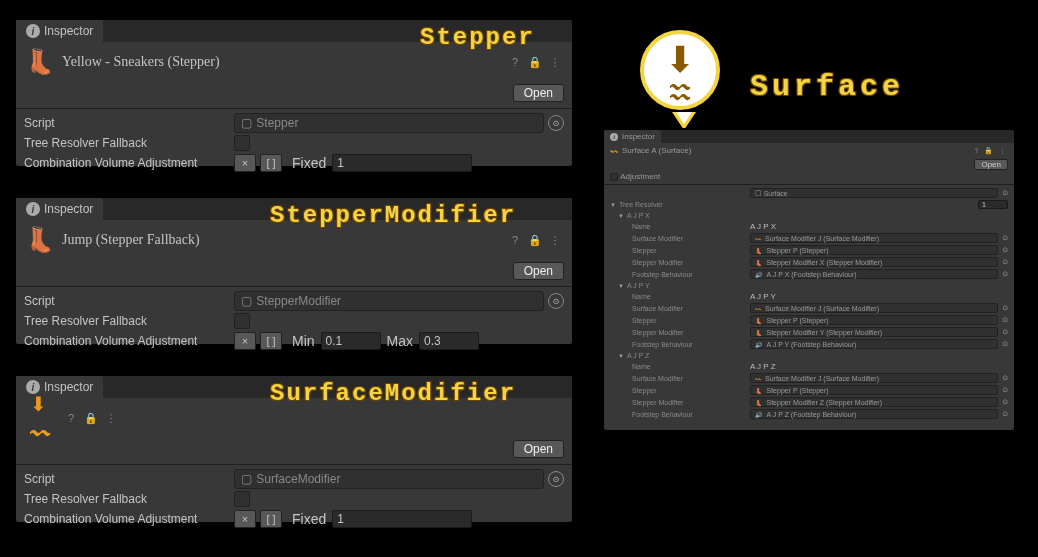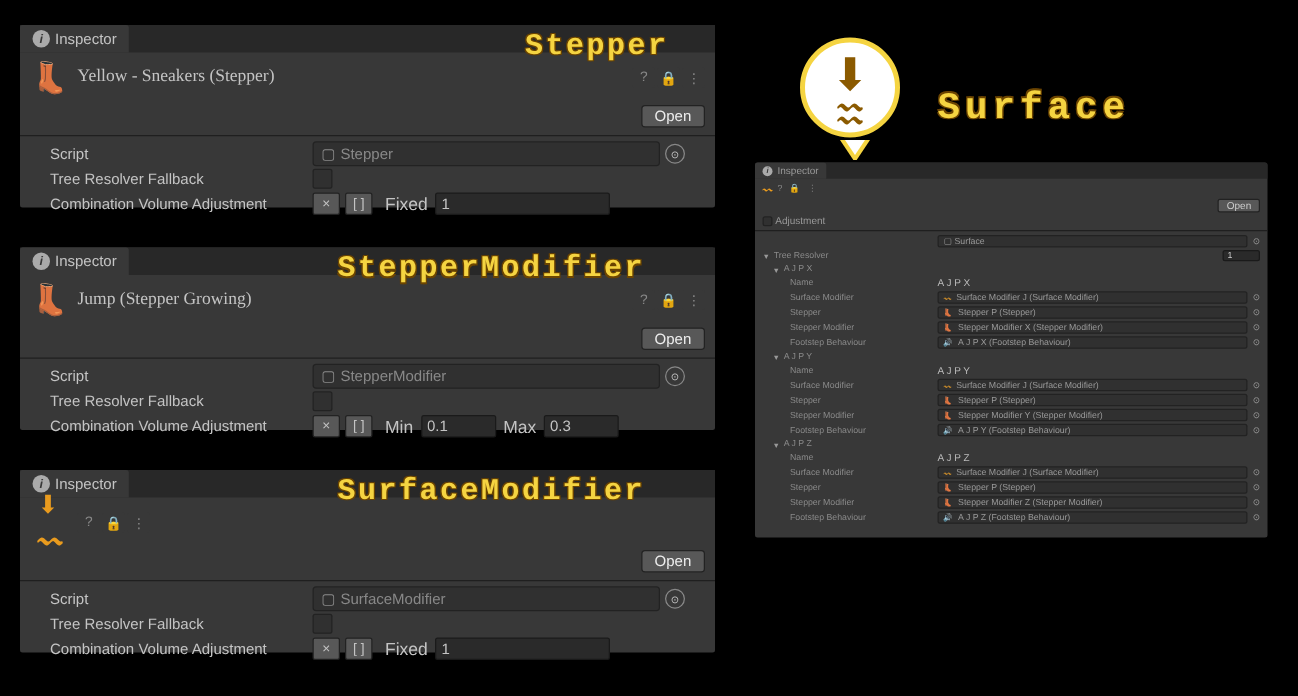--- a/index.html
+++ b/index.html
@@ -10,21 +10,21 @@
 .info-icon { width: 14px; height: 14px; border-radius: 50%; background: #aaa; color: #383838; display: flex; align-items: center; justify-content: center; font-style: italic; font-weight: bold; font-size: 10px; }
 .header-row { display: flex; align-items: center; padding: 4px 8px; gap: 6px; }
 .asset-icon { width: 32px; height: 32px; display: flex; align-items: center; justify-content: center; }
 .boot-icon::before { content: "👢"; font-size: 24px; }
 .grass-icon { font-size: 20px; color: #e99b1e; }
 .title-text { flex: 1; font-size: 14px; font-family: Liberation Serif, serif; }
 .header-icons { display: flex; gap: 2px; }
 .small-icon { width: 18px; height: 16px; background: #383838; color: #888; display: flex; align-items: center; justify-content: center; font-size: 11px; border-radius: 2px; }
 .open-row { padding: 2px 8px 6px; display: flex; justify-content: flex-end; }
 .open-btn { background: #585858; color: #eee; border: 1px solid #222; padding: 1px 10px; border-radius: 3px; font-size: 12px; cursor: pointer; }
-.prop-section { border-top: 1px solid #1f1f1f; padding: 4px 24px; }
+.prop-section { border-top: 1px solid #1f1f1f; padding: 4px 8px; }
 .prop-row { display: flex; align-items: center; min-height: 20px; font-size: 12px; }
 .prop-label { width: 210px; }
 .readonly-box { background: #303030; padding: 2px 6px; border-radius: 3px; color: #888; display: flex; align-items: center; gap: 4px; flex: 1; border:1px solid #222; }
 .circle-btn { width: 16px; height: 16px; border: 1px solid #888; border-radius: 50%; display: inline-flex; align-items: center; justify-content: center; font-size: 8px; margin-left: 4px; }
 .check-slot { width: 16px; height: 16px; background: #303030; border: 1px solid #222; border-radius: 2px; }
 .adj-btn { width: 22px; height: 18px; background: #585858; border: 1px solid #222; border-radius: 2px; display: flex; align-items: center; justify-content: center; font-size: 11px; margin-right: 4px; }
 .adj-label { margin: 0 6px; font-size: 14px; }
 .num-input { background: #2a2a2a; color: #c4c4c4; border: 1px solid #1a1a1a; padding: 1px 4px; border-radius: 2px; width: 60px; font-size: 12px; }
 .num-input.wide { width: 140px; }
 .overlay-label { position: absolute; font-family: "Courier New", monospace; font-size: 24px; color: #f5d441; font-weight: bold; text-shadow: -1px -1px 0 #6b4400,1px -1px 0 #6b4400,-1px 1px 0 #6b4400,1px 1px 0 #6b4400; letter-spacing: 2px; }
@@ -98,21 +98,21 @@
 
 <div class="panel" style="left:14px; top:196px; width:560px; height:150px;">
   <div class="tab-bar">
       <div class="tab">
         <span class="info-icon">i</span>
         <span>Inspector</span>
       </div>
     </div>
   <div class="header-row">
     <div class="asset-icon boot-icon"></div>
-    <div class="title-text">Jump (Stepper Growing)</div>
+    <div class="title-text">Jump (Stepper Fallback)</div>
     <div class="header-icons">
         <span class="small-icon">?</span>
         <span class="small-icon">🔒</span>
         <span class="small-icon">⋮</span>
       </div>
   </div>
   <div class="open-row">
       <button class="open-btn">Open</button>
     </div>
   <div class="prop-section">
@@ -192,20 +192,21 @@
 
 <div class="panel mini-panel" style="left:602px; top:128px; width:414px; height:304px; overflow:hidden;">
   <div class="tab-bar">
       <div class="tab">
         <span class="info-icon">i</span>
         <span>Inspector</span>
       </div>
     </div>
   <div class="mini-head">
     <span class="mini-icon">〰</span>
+    <span class="title">Surface A (Surface)</span>
     <span class="icons">? 🔒 ⋮</span>
   </div>
   <div class="mini-row" style="justify-content:flex-end;">
       <span class="mini-open">Open</span>
     </div>
   <div class="mini-row"><div class="check-slot" style="width:8px;height:8px;"></div>&nbsp;<span>Adjustment</span></div>
   <div style="border-top:1px solid #1f1f1f;margin:2px 0;"></div>
   <div class="mini-row">
       <span class="mini-label"></span>
       <div class="mini-box">

